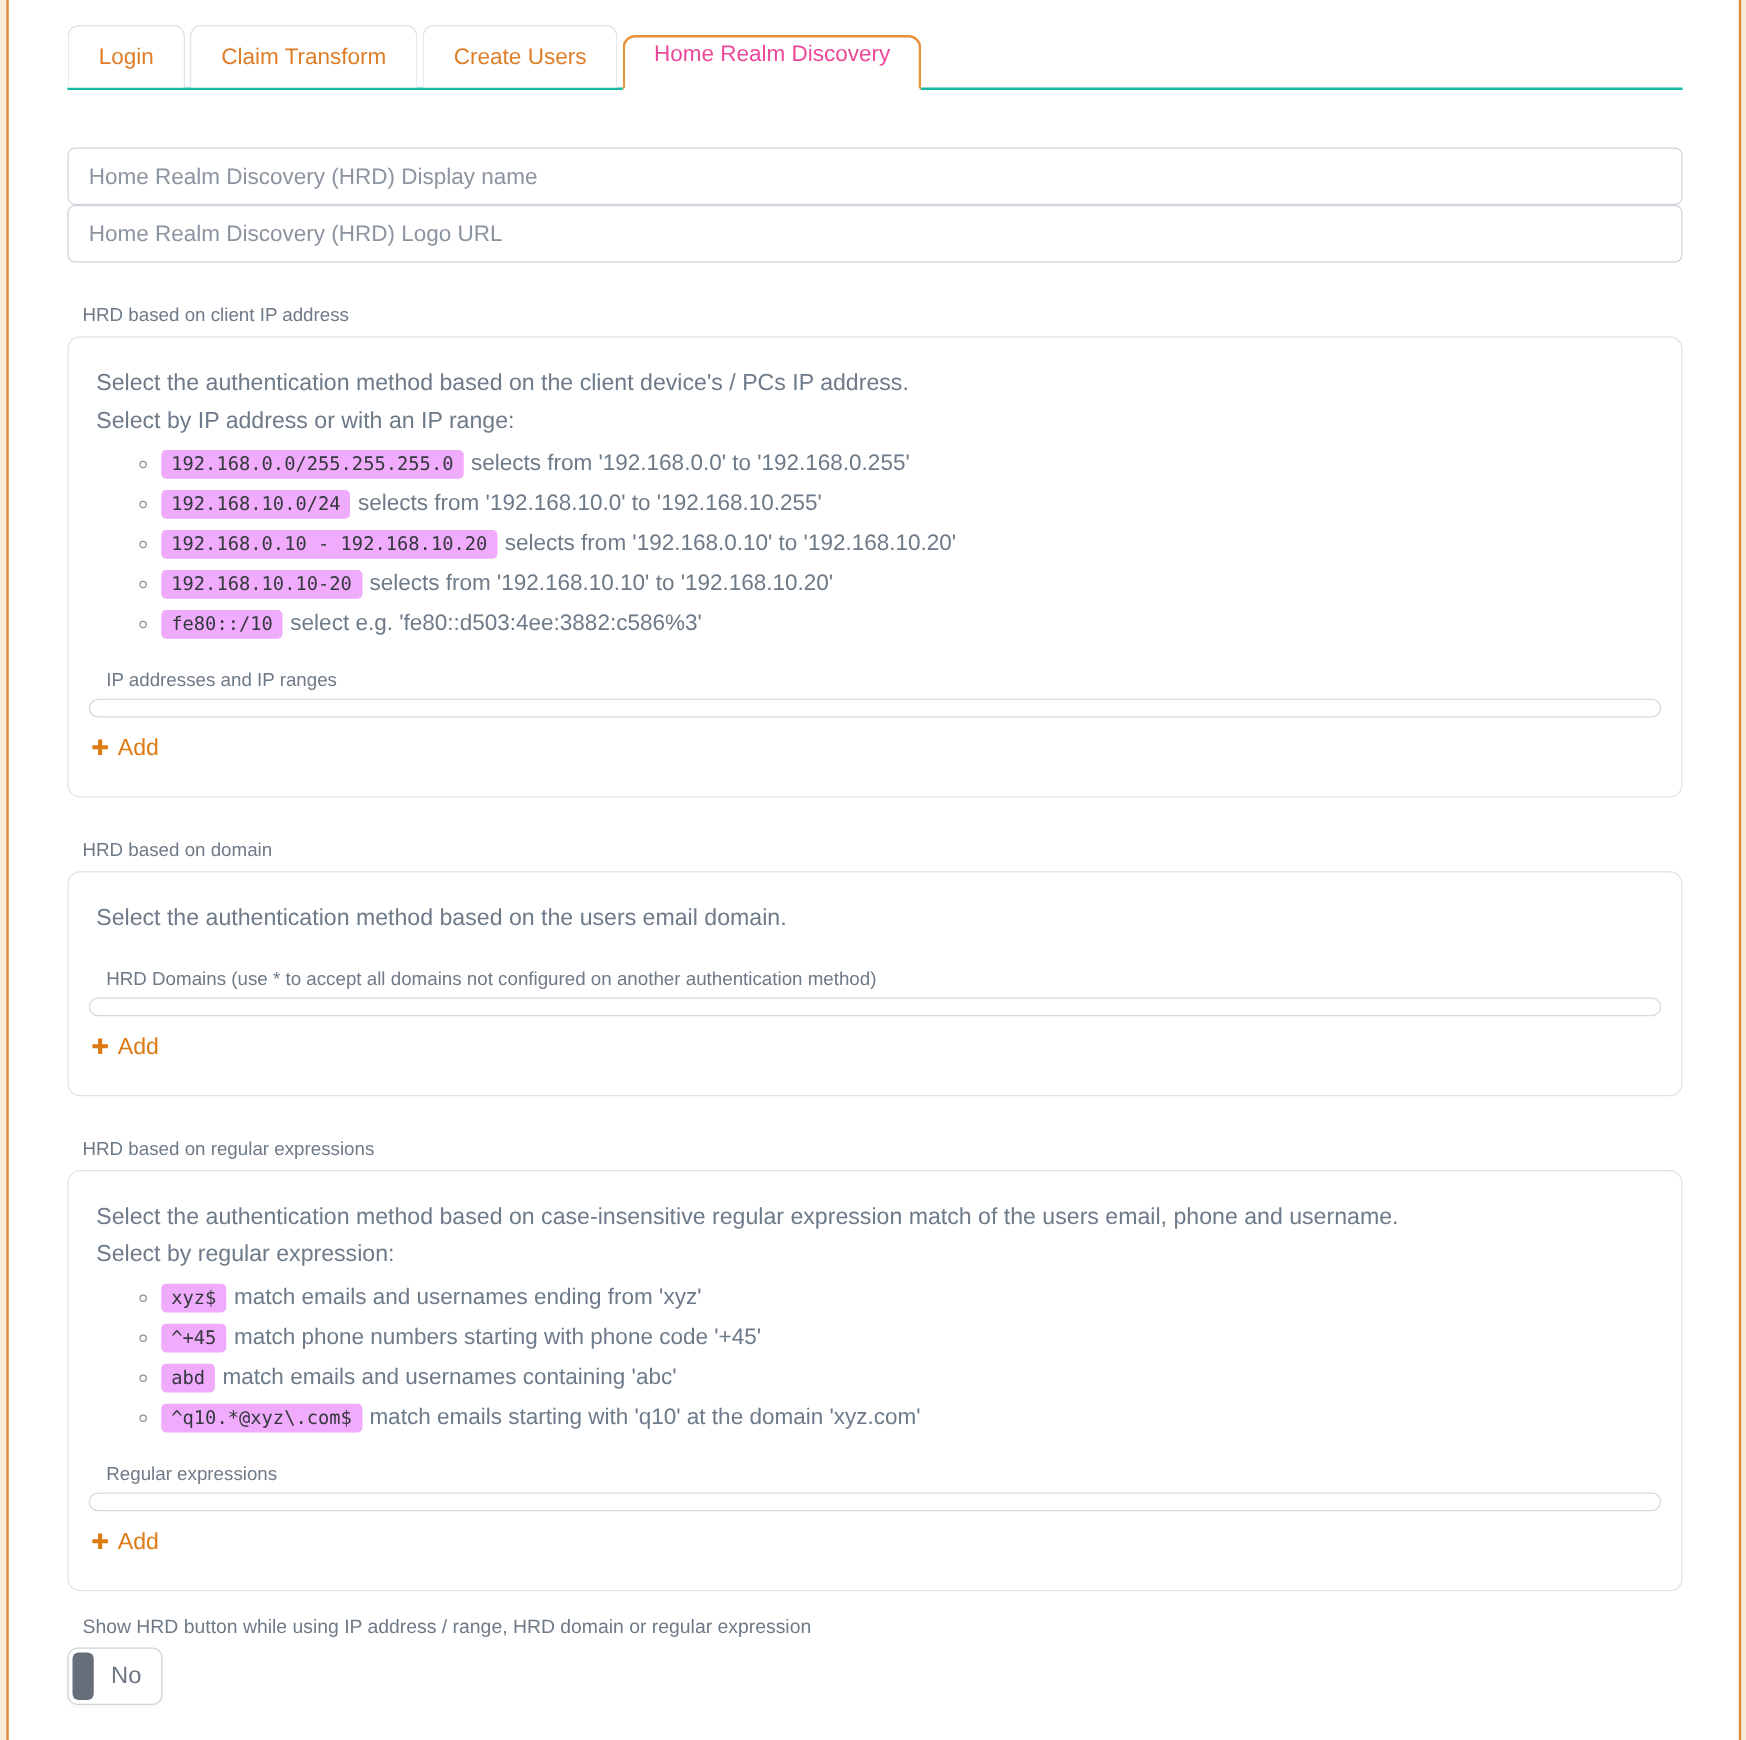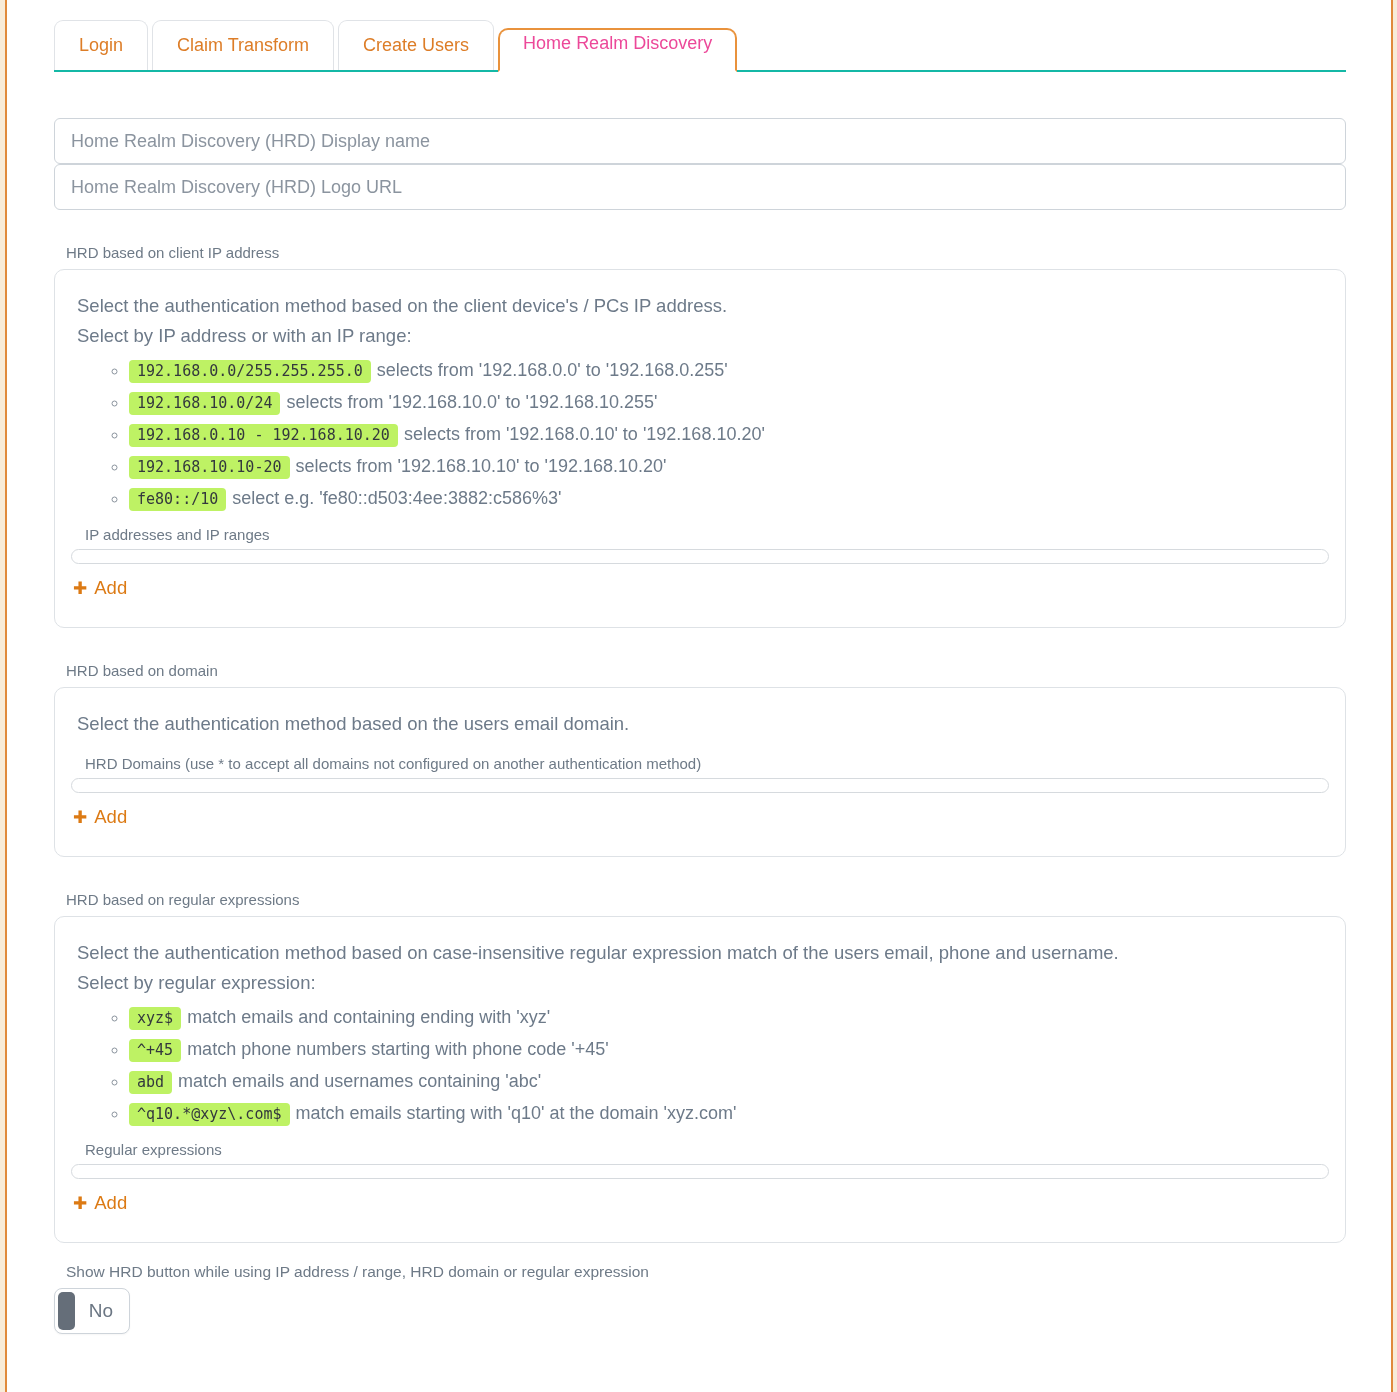--- a/index.html
+++ b/index.html
@@ -89,33 +89,33 @@
     list-style: circle;
   }
   .section-box li {
     font-size: 18px;
     line-height: 21px;
     margin-bottom: 10px;
     color: #6d7a89;
   }
   .section-box li::marker { color: #8a939d; }
   code.chip {
-    background: #bef264;
+    background: #f0abfc;
     border-radius: 4px;
     padding: 2px 8px 3px;
     font-family: "DejaVu Sans Mono", "Liberation Mono", monospace;
     font-size: 15px;
     color: #33383d;
     margin-right: 6px;
     white-space: nowrap;
   }
   .field-label {
     font-size: 15px;
     color: #6e7a87;
-    margin: 16px 0 6px 14px;
+    margin: 26px 0 6px 14px;
   }
   .thin-input {
     display: block;
     width: 100%;
     height: 15px;
     border: 1px solid #d6dade;
     border-radius: 8px;
     padding: 0 8px;
     font-size: 11px;
     color: #4a545e;
@@ -222,21 +222,21 @@
       </button>
     </div>
   </section>
 
   <section class="section">
     <div class="section-legend">HRD based on regular expressions</div>
     <div class="section-box">
       <p>Select the authentication method based on case-insensitive regular expression match of the users email, phone and username.</p>
       <p>Select by regular expression:</p>
       <ul>
-        <li><code class="chip">xyz$</code><span>match emails and containing ending with 'xyz'</span></li>
+        <li><code class="chip">xyz$</code><span>match emails and usernames ending from 'xyz'</span></li>
         <li><code class="chip">^+45</code><span>match phone numbers starting with phone code '+45'</span></li>
         <li><code class="chip">abd</code><span>match emails and usernames containing 'abc'</span></li>
         <li><code class="chip">^q10.*@xyz\.com$</code><span>match emails starting with 'q10' at the domain 'xyz.com'</span></li>
       </ul>
       <div class="field-label">Regular expressions</div>
       <input class="thin-input" type="text" value="" style="">
       <button class="add-btn">
         <span class="plus">✚</span>
         <span>Add</span>
       </button>

